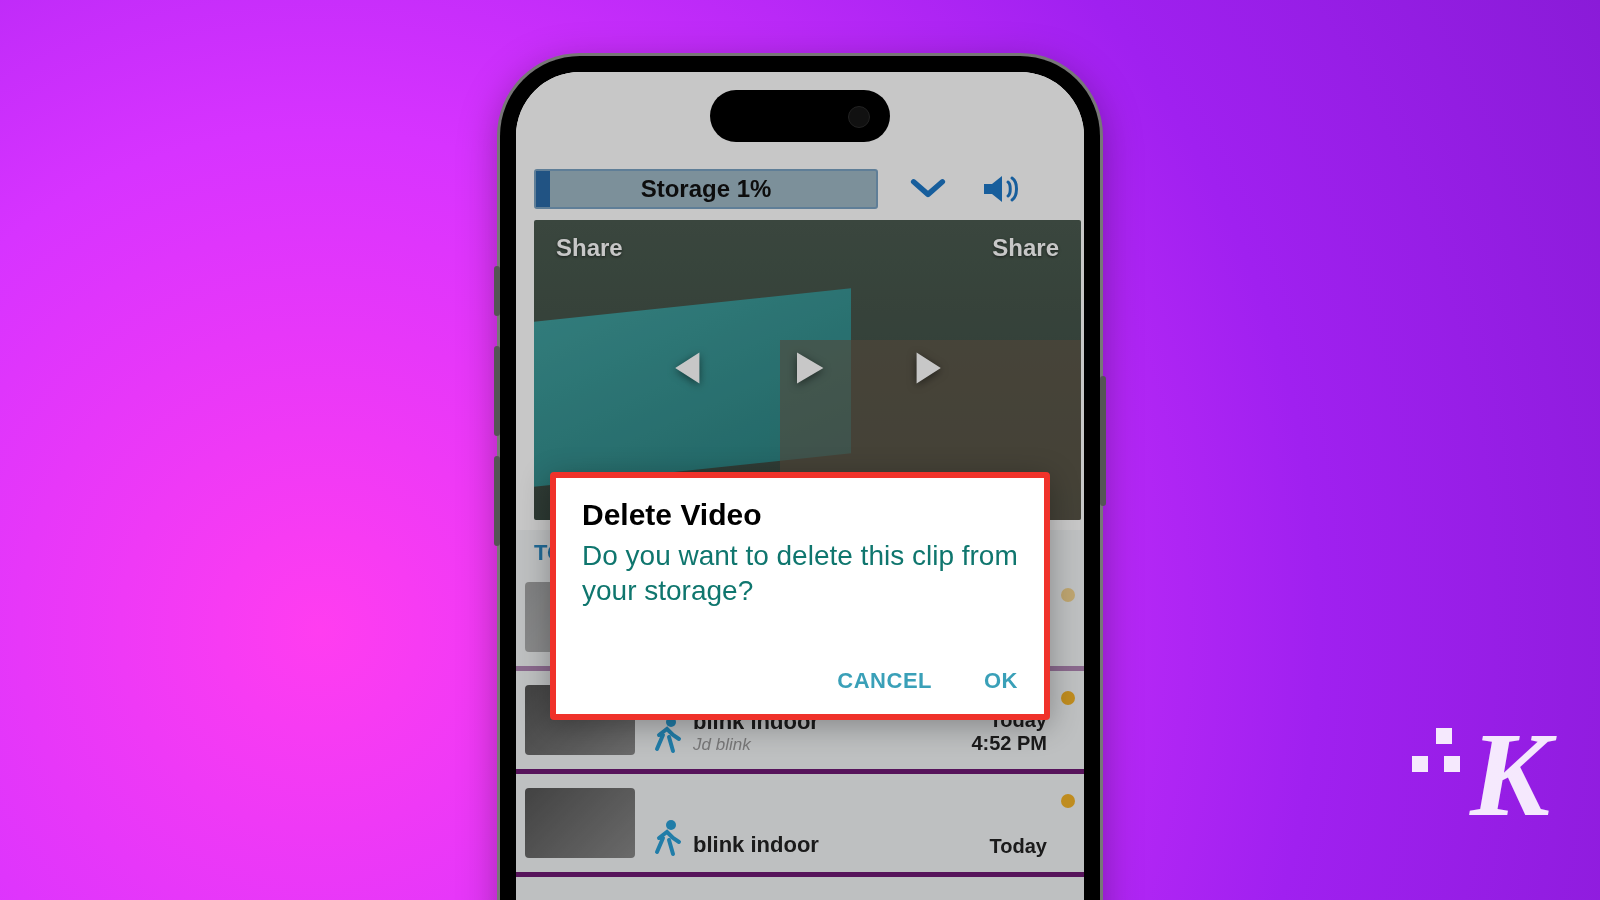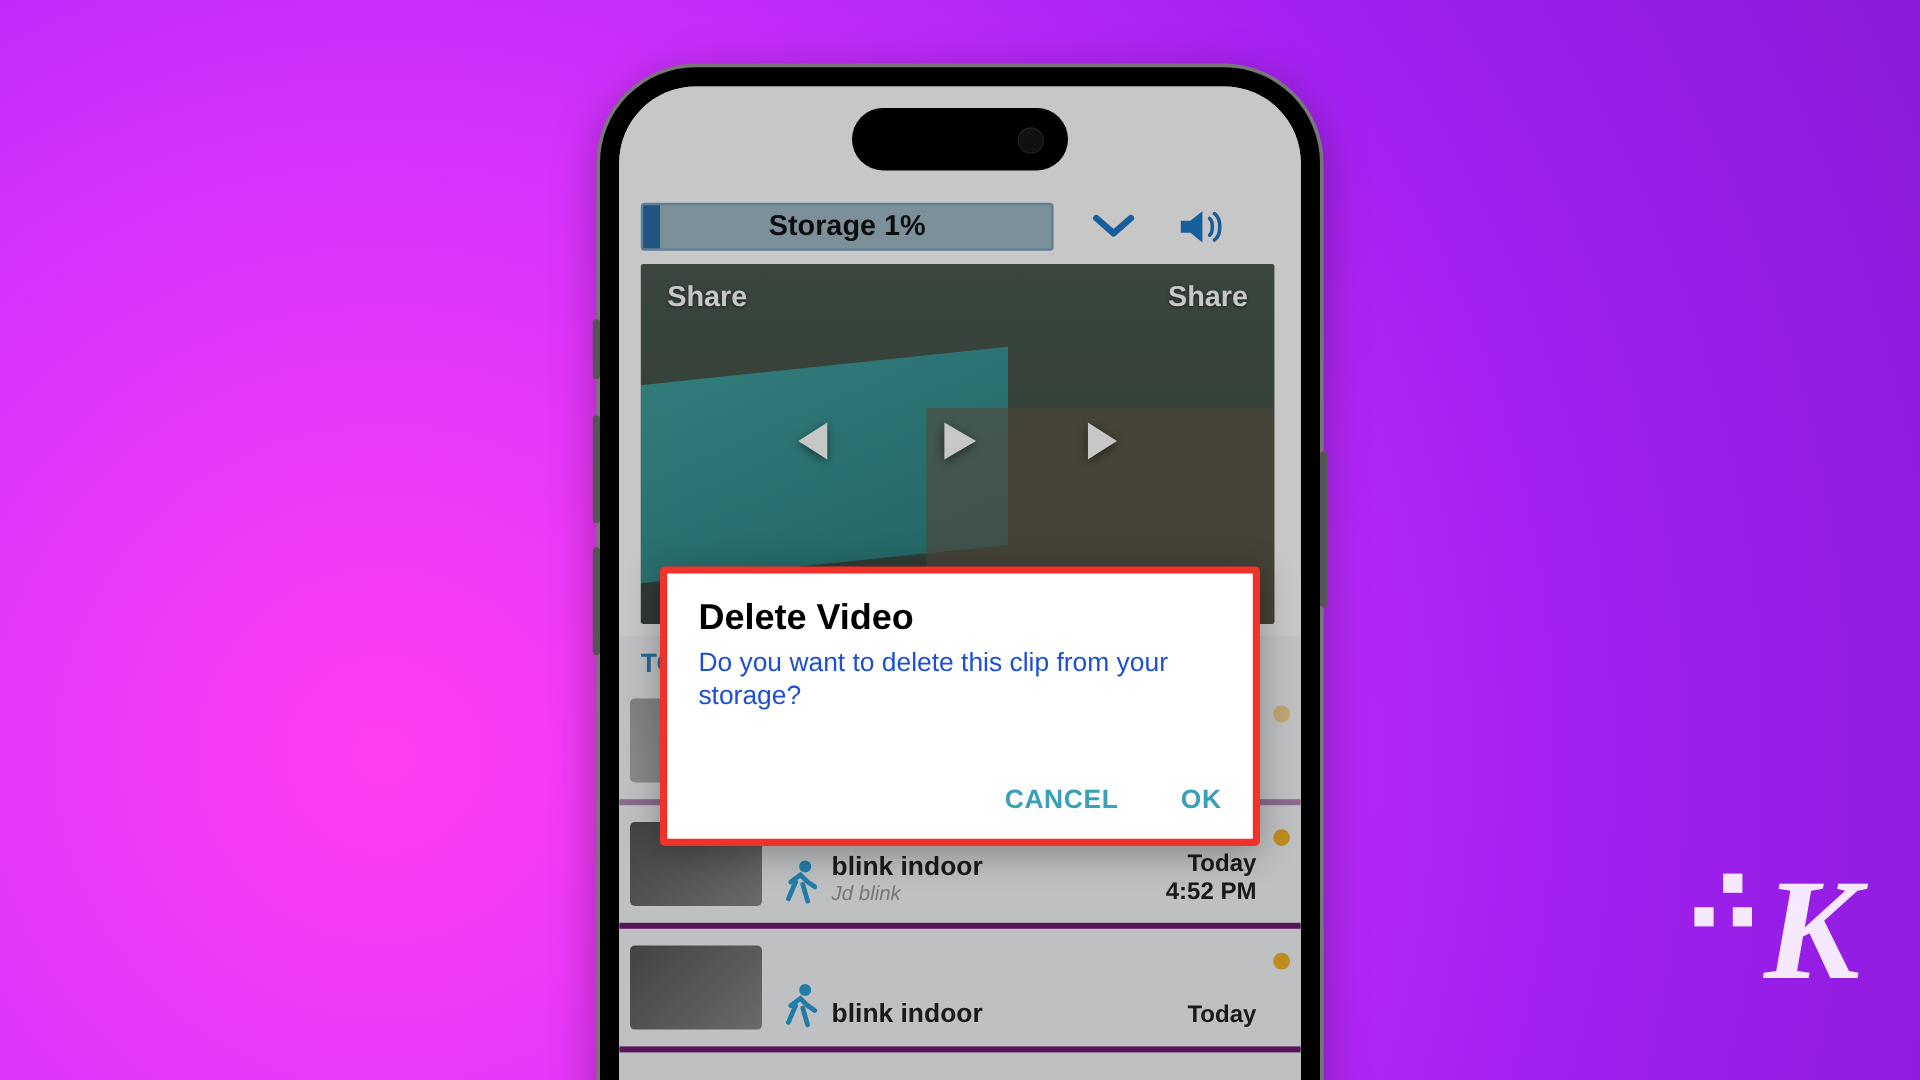--- a/index.html
+++ b/index.html
@@ -15,21 +15,21 @@
   .island::after{content:"";position:absolute;right:20px;top:16px;width:20px;height:20px;border-radius:50%;background:#111;border:1px solid #222;}
   .dim{position:absolute;inset:0;background:#fff;filter:brightness(.78);}
   .topbar{position:absolute;top:92px;left:0;right:0;height:50px;display:flex;align-items:center;padding:0 18px;gap:30px;}
   .storage{flex:0 0 340px;height:36px;background:#9fb8c6;border:2px solid #7aa2c2;border-radius:3px;display:flex;align-items:center;justify-content:center;font-weight:700;font-size:24px;color:#111;position:relative;}
   .storage .fill{position:absolute;left:0;top:0;bottom:0;width:4%;background:#2a6aa8;}
   .storage span{position:relative;}
   .chev{width:40px;height:40px;display:flex;align-items:center;justify-content:center;}
   .chev svg{width:36px;height:28px;}
   .vol{width:48px;height:40px;display:flex;align-items:center;justify-content:center;}
   .vol svg{width:40px;height:30px;}
-  .video{position:absolute;top:148px;left:18px;right:22px;height:300px;border-radius:2px;overflow:hidden;background:linear-gradient(180deg,#4a5a4f 0%,#3a4a42 100%);text-align:right;}
+  .video{position:absolute;top:148px;left:18px;right:3px;height:300px;border-radius:2px;overflow:hidden;background:linear-gradient(180deg,#4a5a4f 0%,#3a4a42 100%);text-align:right;}
   .pool{position:absolute;left:0;bottom:50px;width:58%;height:55%;background:linear-gradient(160deg,#3fa7a7,#2a8a8a);transform:skewY(-6deg);opacity:.9;}
   .deck{position:absolute;right:0;bottom:0;width:55%;height:60%;background:#6a5a4a;opacity:.6;}
   .vlabel{position:absolute;top:14px;color:#fff;font-size:24px;font-weight:600;text-shadow:0 1px 3px rgba(0,0,0,.6);}
   .vlabel.left{left:22px;} .vlabel.right{right:22px;}
   .controls{position:absolute;top:50%;left:50%;transform:translate(-50%,-50%);display:flex;gap:80px;}
   .controls svg{width:44px;height:44px;fill:#fff;filter:drop-shadow(0 2px 4px rgba(0,0,0,.5));}
   .cliplist{position:absolute;top:458px;left:0;right:0;bottom:0;background:#f4f6f8;}
   .section{padding:10px 18px 2px;font-size:22px;font-weight:700;color:#2a88c0;}
   .clip{display:flex;align-items:flex-end;padding:14px 9px;border-bottom:5px solid #701a75;}
   .thumb{width:110px;height:70px;border-radius:4px;background:linear-gradient(135deg,#555,#888);flex-shrink:0;}
@@ -38,21 +38,21 @@
   .clip-main{flex:1;display:flex;flex-direction:column;}
   .clip-title{font-size:22px;font-weight:600;color:#222;}
   .clip-sub{font-size:17px;color:#999;font-style:italic;}
   .clip-time{text-align:right;display:flex;flex-direction:column;align-items:flex-end;}
   .clip-day{font-size:20px;font-weight:700;color:#222;}
   .clip-hr{font-size:20px;font-weight:700;color:#222;}
   .dot{width:14px;height:14px;border-radius:50%;background:#f5b428;margin-left:14px;align-self:flex-start;margin-top:6px;}
 
   .dialog{position:absolute;top:400px;left:34px;right:34px;background:#fff;border:6px solid #f0322a;border-radius:4px;padding:20px 26px 14px;box-shadow:0 6px 30px rgba(0,0,0,.3);z-index:60;}
   .dlg-title{font-size:30px;font-weight:800;color:#000;margin-bottom:6px;}
-  .dlg-body{font-size:22px;color:#1d4ed8;line-height:1.25;}
+  .dlg-body{font-size:28px;color:#0f766e;line-height:1.25;}
   .dlg-actions{display:flex;justify-content:flex-end;gap:52px;margin-top:60px;margin-bottom:6px;}
   .dlg-btn{font-size:22px;font-weight:600;color:#3aa0b8;letter-spacing:.5px;cursor:pointer;}
 
   .watermark{position:absolute;right:50px;bottom:56px;color:rgba(255,255,255,.9);font-weight:900;font-style:italic;font-size:120px;font-family:Georgia,serif;display:flex;align-items:center;}
   .watermark .dots{position:relative;width:70px;height:110px;margin-right:-6px;}
   .watermark .dots span{position:absolute;width:16px;height:16px;background:rgba(255,255,255,.9);}
   .watermark .dots span:nth-child(1){top:8px;left:30px;}
   .watermark .dots span:nth-child(2){top:36px;left:6px;}
   .watermark .dots span:nth-child(3){top:36px;left:38px;}
 </style>

